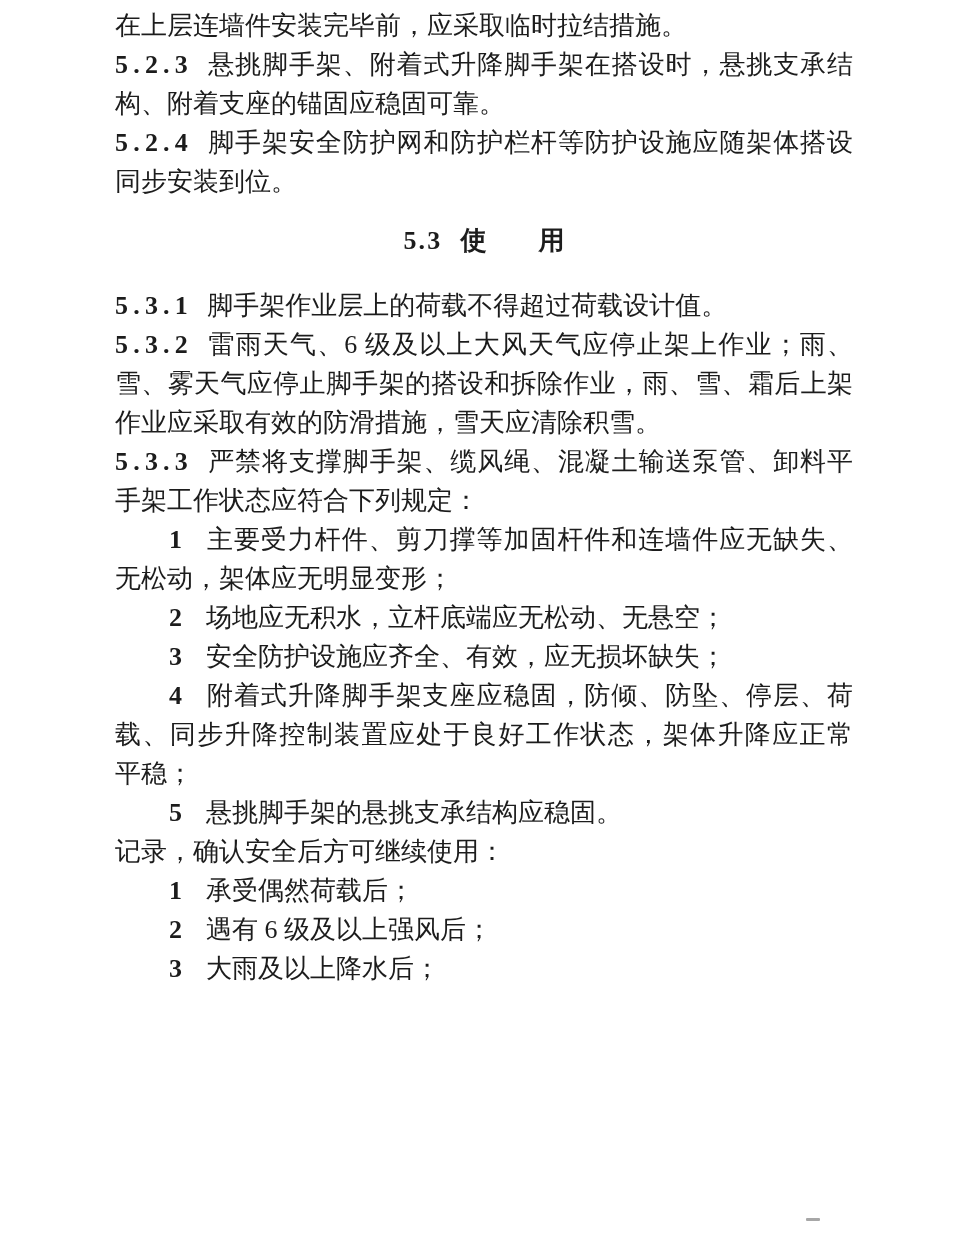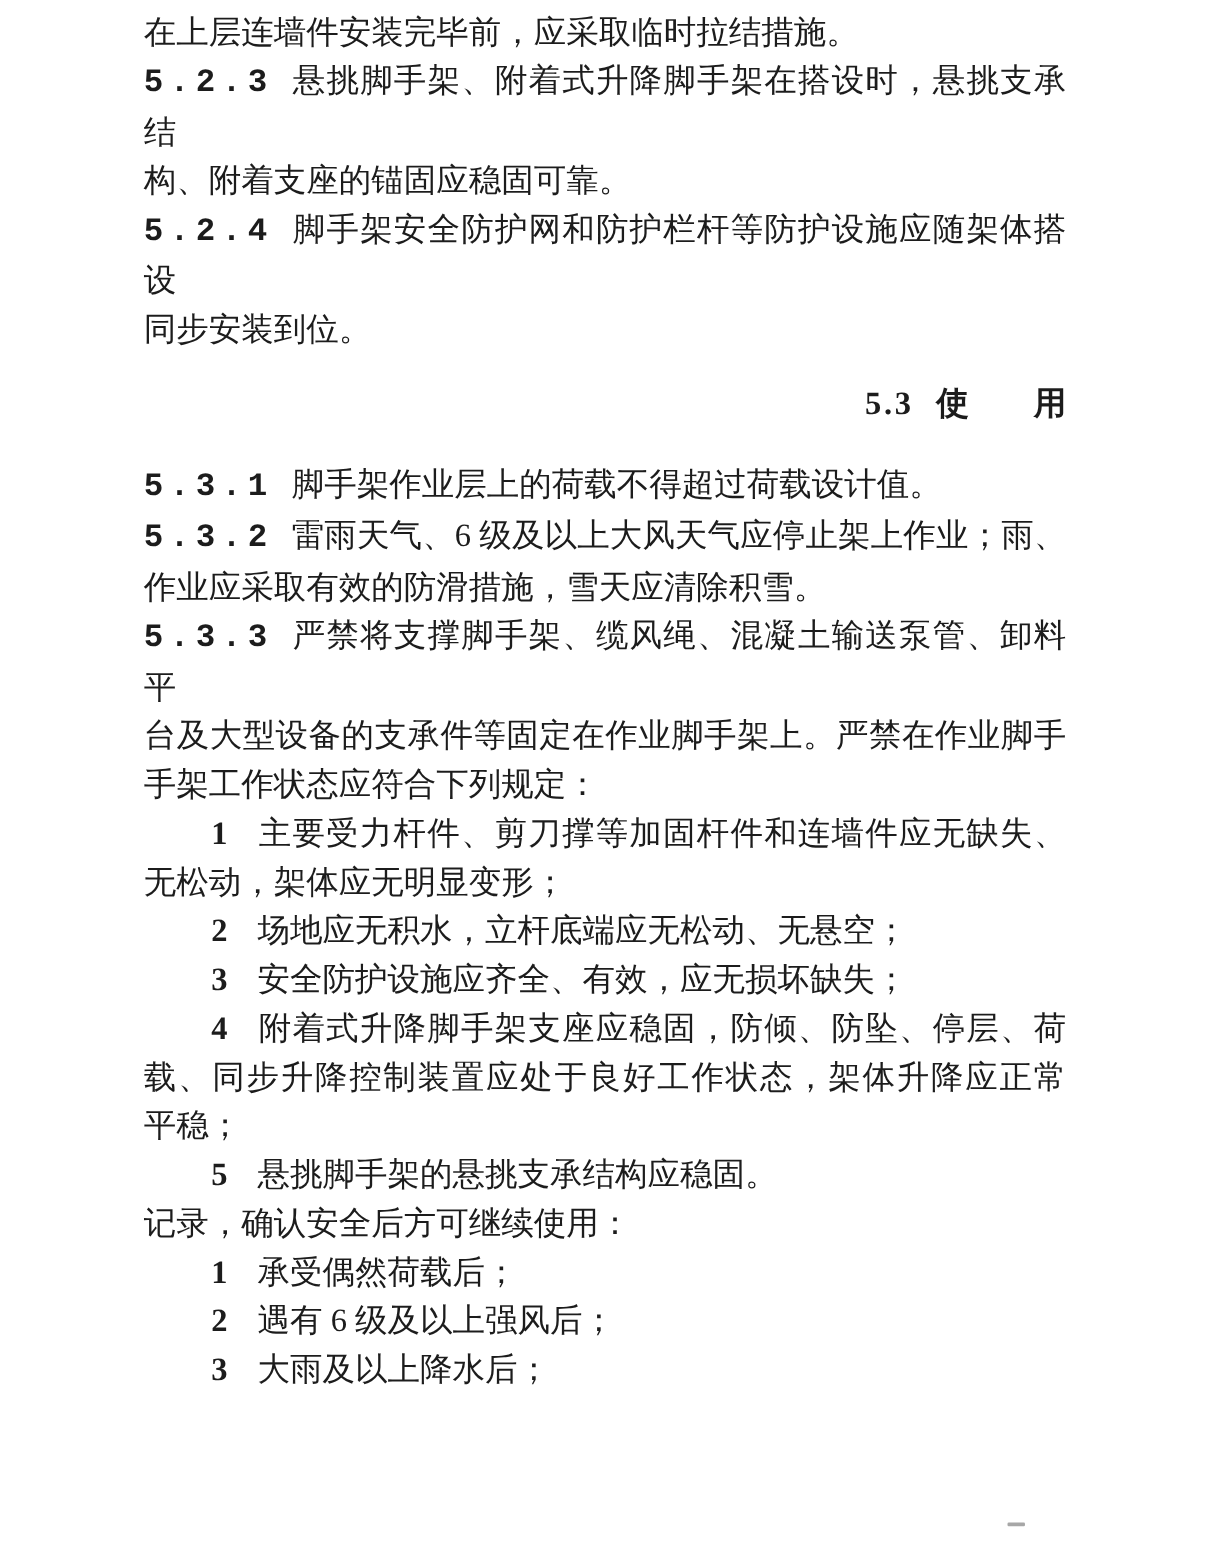--- a/index.html
+++ b/index.html
@@ -33,29 +33,29 @@
   .line.justify {
     white-space: normal;
     text-align: justify;
     text-align-last: justify;
     text-justify: inter-character;
   }
   .clause-num {
     font-weight: bold;
     letter-spacing: 0.2em;
     margin-right: 0.55em;
-    font-family: Liberation Mono, monospace;
+    font-family: Liberation Serif, serif;
   }
   .item-num {
     font-weight: bold;
     margin-left: 54px;
     margin-right: 24px;
   }
   .heading {
-    text-align: right;
+    text-align: center;
     font-weight: bold;
     margin-top: 20px;
     margin-bottom: 26px;
     min-height: 39px;
   }
   .h-num {
     margin-right: 0.7em;
     letter-spacing: 0.08em;
   }
   .artifact-dash {
@@ -83,23 +83,23 @@
         <div class="line"><span>同步安装到位。</span></div>
       </div>
 
     <div class="heading">
       <span class="h-num">5.3</span><span class="h-title">使　　用</span>
     </div>
 
     <div>
         <div class="line"><span class="clause-num">5.3.1</span><span>脚手架作业层上的荷载不得超过荷载设计值。</span></div>
         <div class="line justify"><span class="clause-num">5.3.2</span><span>雷雨天气、6 级及以上大风天气应停止架上作业；雨、</span></div>
+        <div class="line justify"><span>雪、雾天气应停止脚手架的搭设和拆除作业，雨、雪、霜后上架</span></div>
         <div class="line"><span>作业应采取有效的防滑措施，雪天应清除积雪。</span></div>
         <div class="line justify"><span class="clause-num">5.3.3</span><span>严禁将支撑脚手架、缆风绳、混凝土输送泵管、卸料平</span></div>
-        <div class="line justify"><span>台及大型设备的支承件等固定在作业脚手架上。严禁在作业脚手</span></div>
         <div class="line"><span>手架工作状态应符合下列规定：</span></div>
         <div class="line justify"><span class="item-num">1</span><span>主要受力杆件、剪刀撑等加固杆件和连墙件应无缺失、</span></div>
         <div class="line"><span>无松动，架体应无明显变形；</span></div>
         <div class="line"><span class="item-num">2</span><span>场地应无积水，立杆底端应无松动、无悬空；</span></div>
         <div class="line"><span class="item-num">3</span><span>安全防护设施应齐全、有效，应无损坏缺失；</span></div>
         <div class="line justify"><span class="item-num">4</span><span>附着式升降脚手架支座应稳固，防倾、防坠、停层、荷</span></div>
         <div class="line justify"><span>载、同步升降控制装置应处于良好工作状态，架体升降应正常</span></div>
         <div class="line"><span>平稳；</span></div>
         <div class="line"><span class="item-num">5</span><span>悬挑脚手架的悬挑支承结构应稳固。</span></div>
         <div class="line"><span>记录，确认安全后方可继续使用：</span></div>

